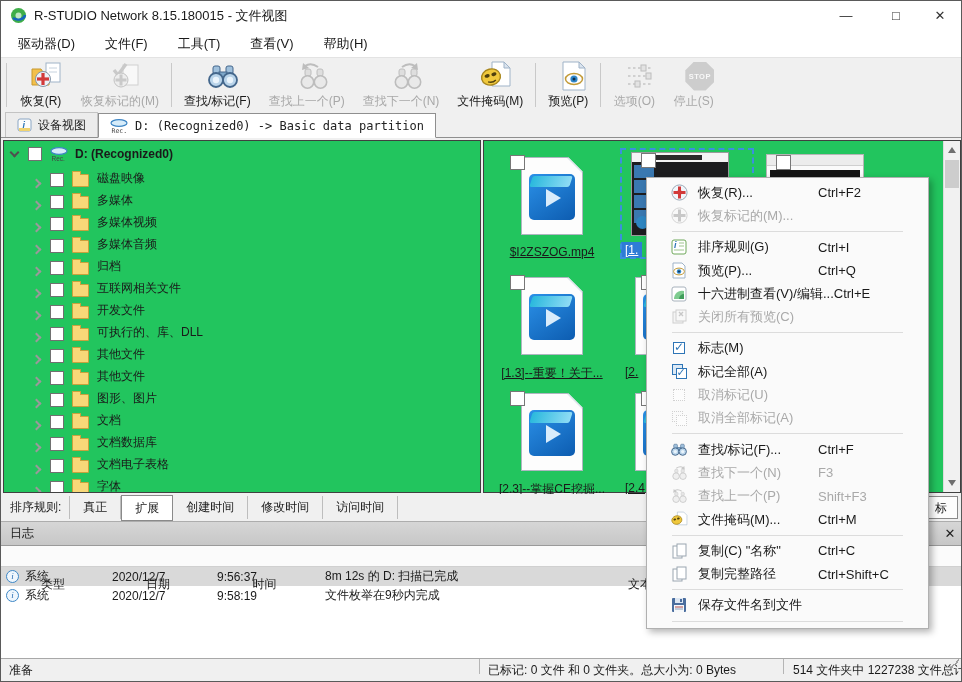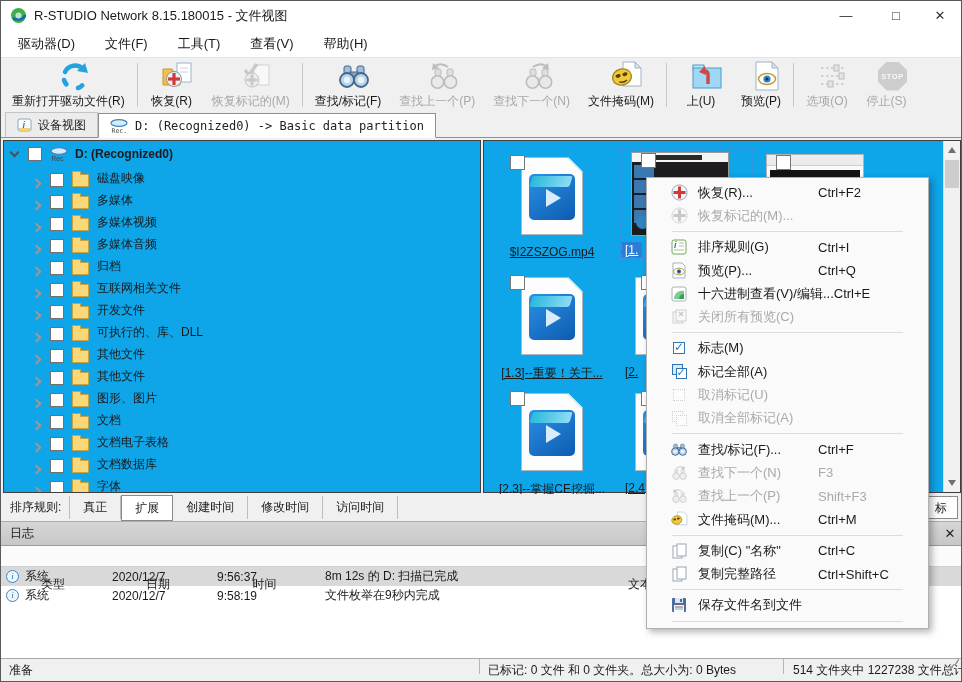--- a/index.html
+++ b/index.html
@@ -28,21 +28,21 @@
   .tsep { width:1px; background:#c9c9c9; margin:5px 3px; }
   .octagon { width:29px; height:29px; background:#a7abb0; clip-path:polygon(30% 0,70% 0,100% 30%,100% 70%,70% 100%,30% 100%,0 70%,0 30%); display:flex; align-items:center; justify-content:center; }
   .octagon span { color:#fff; font-size:7.5px; font-weight:bold; letter-spacing:.5px; }
 
   
   .tabbar { position:absolute; left:0; top:111px; width:100%; height:26px; background:#f0f0f0; border-bottom:1px solid #8f8f8f; display:flex; align-items:flex-end; padding-left:4px; }
   .tab { display:flex; align-items:center; gap:6px; height:25px; padding:0 11px; font-size:12px; border:1px solid #c3c3c3; border-bottom:none; background:#ececec; color:#222; }
   .tab.active { background:#fff; border:1px solid #8f8f8f; border-bottom:1px solid #fff; margin-bottom:-1px; font-family:"DejaVu Sans Mono","Liberation Mono",monospace; font-size:12px; }
 
   
-  .panel { position:absolute; background:#0ea5e9; border:1px solid #404040; }
+  .panel { position:absolute; background:#22c55e; border:1px solid #404040; }
   #treePanel { left:2px; top:139px; width:478px; height:353px; overflow:hidden; padding-top:2px; }
   #filePanel { left:482px; top:139px; width:478px; height:353px; }
 
   
   .trow { display:flex; align-items:center; height:22px; white-space:nowrap; }
   .trow.root { padding-left:7px; font-weight:bold; }
   .trow.child { padding-left:29px;align-items:flex-end; }
   .chev { width:7px; height:7px; border-right:2px solid #9a9a9a; border-bottom:2px solid #9a9a9a; transform:rotate(-45deg); margin-right:10px; flex:none; }
   .chev.down { border-color:#4f4f4f; transform:rotate(45deg); margin-top:-3px; }
   .cb { width:14px; height:14px; background:#fff; border:1px solid #707070; flex:none; }
@@ -151,31 +151,20 @@
 
   <div class="menubar">
     <span class="menu-item">驱动器(D)</span>
     <span class="menu-item">文件(F)</span>
     <span class="menu-item">工具(T)</span>
     <span class="menu-item">查看(V)</span>
     <span class="menu-item">帮助(H)</span>
   </div>
 
   <div class="toolbar">
-    <div class="tbtn">
-      <span class="ticon">
-        <svg width="32" height="32" viewBox="0 0 32 32">
-          <path d="M7 12 A11 11 0 0 1 25 9" fill="none" stroke="#25a3e0" stroke-width="4.6" stroke-linecap="round"></path>
-          <polygon points="27,3 30,13 19,11" fill="#25a3e0"></polygon>
-          <path d="M6 20 A11 11 0 0 0 12 27" fill="none" stroke="#25a3e0" stroke-width="4.6" stroke-linecap="round" stroke-dasharray="5 5"></path>
-          <path d="M20 28 A11 11 0 0 0 26 23" fill="none" stroke="#25a3e0" stroke-width="4.6" stroke-linecap="round" stroke-dasharray="5 5"></path>
-        </svg>
-      </span>
-      <span class="tlabel">重新打开驱动文件(R)</span>
-    </div>
     <div class="tsep"></div>
     <div class="tbtn">
       <span class="ticon">
         <svg width="32" height="32" viewBox="0 0 32 32">
           <path d="M1 9 h9 l2 3 h6 v13 h-17 z" fill="#f3c04b" stroke="#c8992e"></path>
           <rect x="15" y="3" width="14" height="19" fill="#fff" stroke="#9fb3c8"></rect>
           <line x1="18" y1="8" x2="26" y2="8" stroke="#c6d2de"></line>
           <line x1="18" y1="12" x2="26" y2="12" stroke="#c6d2de"></line>
           <circle cx="12" cy="19" r="7.5" fill="#edf2f7" stroke="#8595a8"></circle>
           <rect x="10.4" y="13" width="3.2" height="12" fill="#d23a3a"></rect>
@@ -248,32 +237,20 @@
             <ellipse cx="14.5" cy="15" rx="2.6" ry="1.8" fill="#50400e"></ellipse>
             <path d="M7 21 q4 2.5 8 0" fill="none" stroke="#50400e" stroke-width="1.4"></path>
           </g>
         </svg>
       </span>
       <span class="tlabel">文件掩码(M)</span>
     </div>
     <div class="tsep"></div>
     <div class="tbtn">
       <span class="ticon">
-        <svg width="32" height="30" viewBox="0 0 32 30">
-          <rect x="2" y="4" width="11" height="5" fill="#bfe6fa" stroke="#4a9cc9"></rect>
-          <rect x="2" y="7" width="28" height="20" fill="#9fd8f5" stroke="#4a9cc9"></rect>
-          <path d="M17 23 V13" stroke="#d24545" stroke-width="3.4"></path>
-          <path d="M17 13 Q17 10 13 10" stroke="#d24545" stroke-width="3.4" fill="none"></path>
-          <polygon points="14,5 8,11 15,14" fill="#d24545"></polygon>
-        </svg>
-      </span>
-      <span class="tlabel">上(U)</span>
-    </div>
-    <div class="tbtn">
-      <span class="ticon">
         <svg width="28" height="32" viewBox="0 0 28 32">
           <path d="M3 2 h16 l6 6 v22 h-22 z" fill="#fff" stroke="#9fb3c8"></path>
           <path d="M19 2 l6 6 h-6 z" fill="#dbe4ee" stroke="#9fb3c8"></path>
           <ellipse cx="14" cy="19" rx="8.5" ry="5.4" fill="#fdfdfd" stroke="#c29a36" stroke-width="1.5"></ellipse>
           <circle cx="14" cy="19" r="3.6" fill="#2e86c9"></circle>
           <circle cx="14" cy="19" r="1.5" fill="#0e2e4d"></circle>
         </svg>
       </span>
       <span class="tlabel">预览(P)</span>
     </div>
@@ -400,27 +377,27 @@
     <div class="trow child">
         <span class="chev"></span>
         <span class="cb"></span>
         <span class="folder"></span>
         <span>文档</span>
       </div>
     <div class="trow child">
         <span class="chev"></span>
         <span class="cb"></span>
         <span class="folder"></span>
+        <span>文档数据库</span>
+      </div>
+    <div class="trow child">
+        <span class="chev"></span>
+        <span class="cb"></span>
+        <span class="folder"></span>
         <span>文档电子表格</span>
-      </div>
-    <div class="trow child">
-        <span class="chev"></span>
-        <span class="cb"></span>
-        <span class="folder"></span>
-        <span>文档数据库</span>
       </div>
     <div class="trow child">
         <span class="chev"></span>
         <span class="cb"></span>
         <span class="folder"></span>
         <span>字体</span>
       </div>
   </div>
 
   <div class="panel" id="filePanel">

